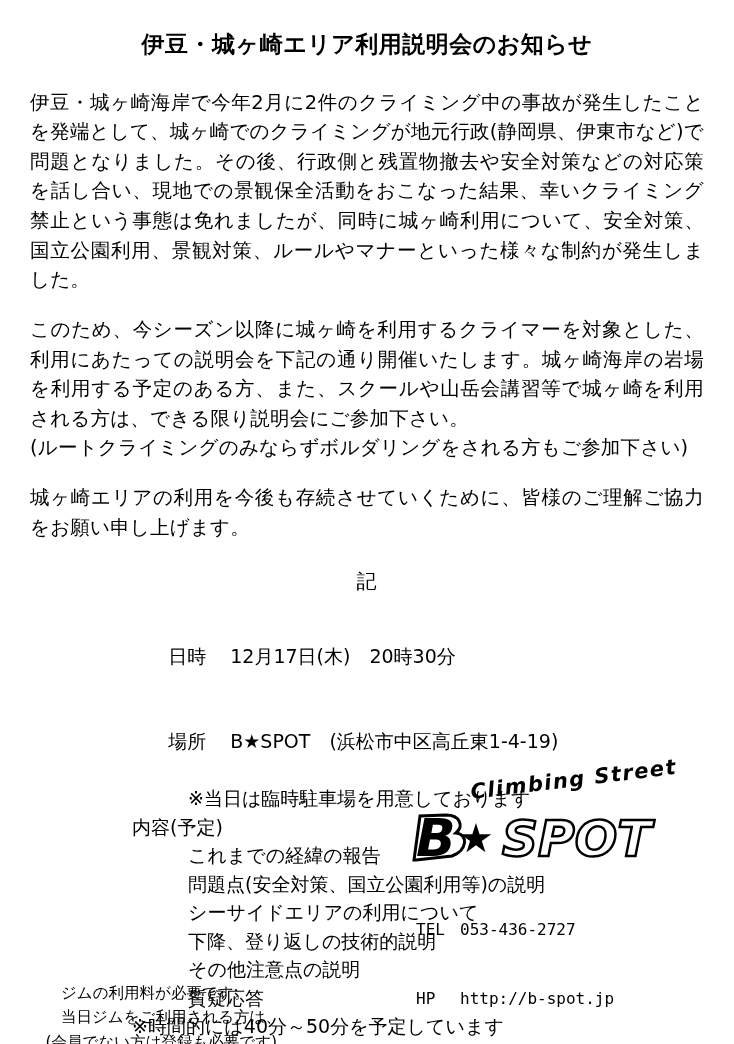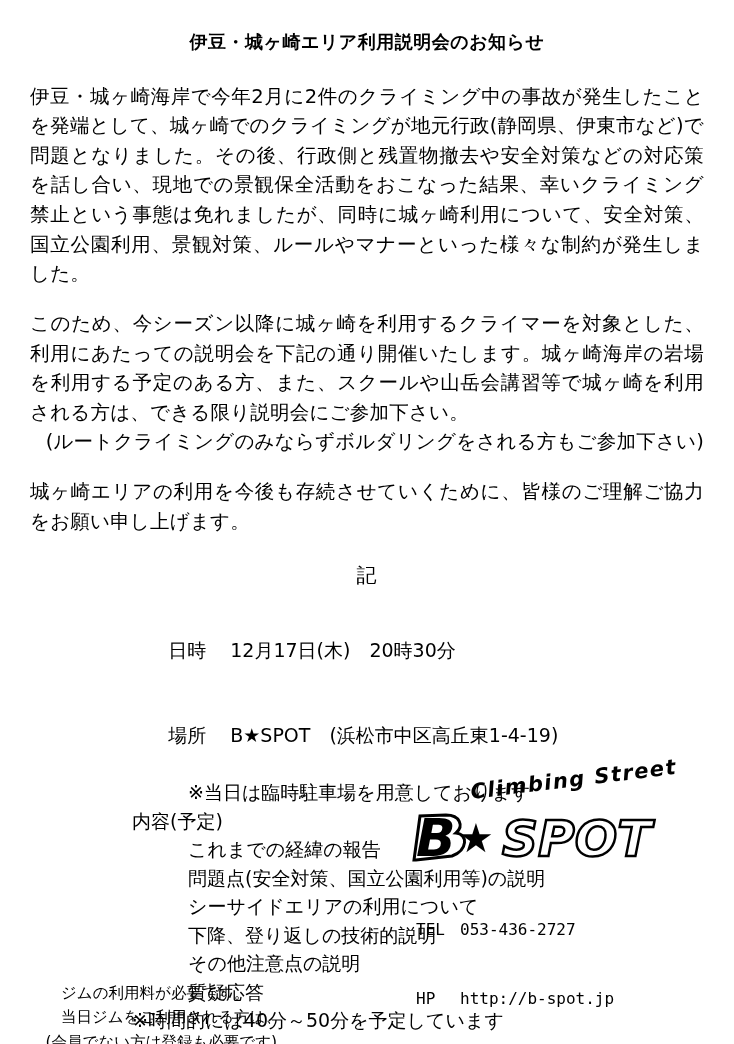--- a/index.html
+++ b/index.html
@@ -18,21 +18,21 @@
   .page {
     position: relative;
     width: 734px;
     height: 1044px;
     box-sizing: border-box;
     padding: 0;
   }
   
   .title {
     text-align: center;
-    font-size: 18px;
+    font-size: 23px;
     font-weight: bold;
     letter-spacing: 0.5px;
     margin-top: 31px;
     margin-bottom: 0;
     line-height: 1.2;
   }
   
   .body-block {
     margin: 0 30px 0 30px;
     font-size: 19.5px;
@@ -41,21 +41,21 @@
   }
   .para {
     margin: 18px 0 20px 0;
     text-align: justify;
     text-justify: inter-ideograph;
   }
   .para.first {
     margin-top: 29px;
   }
   .para.nojustify {
-    text-align: right;
+    text-align: left;
   }
   
   .ki {
     text-align: center;
     font-size: 20px;
     margin: 26px 0 18px 0;
     letter-spacing: 1px;
   }
   
   .details {

